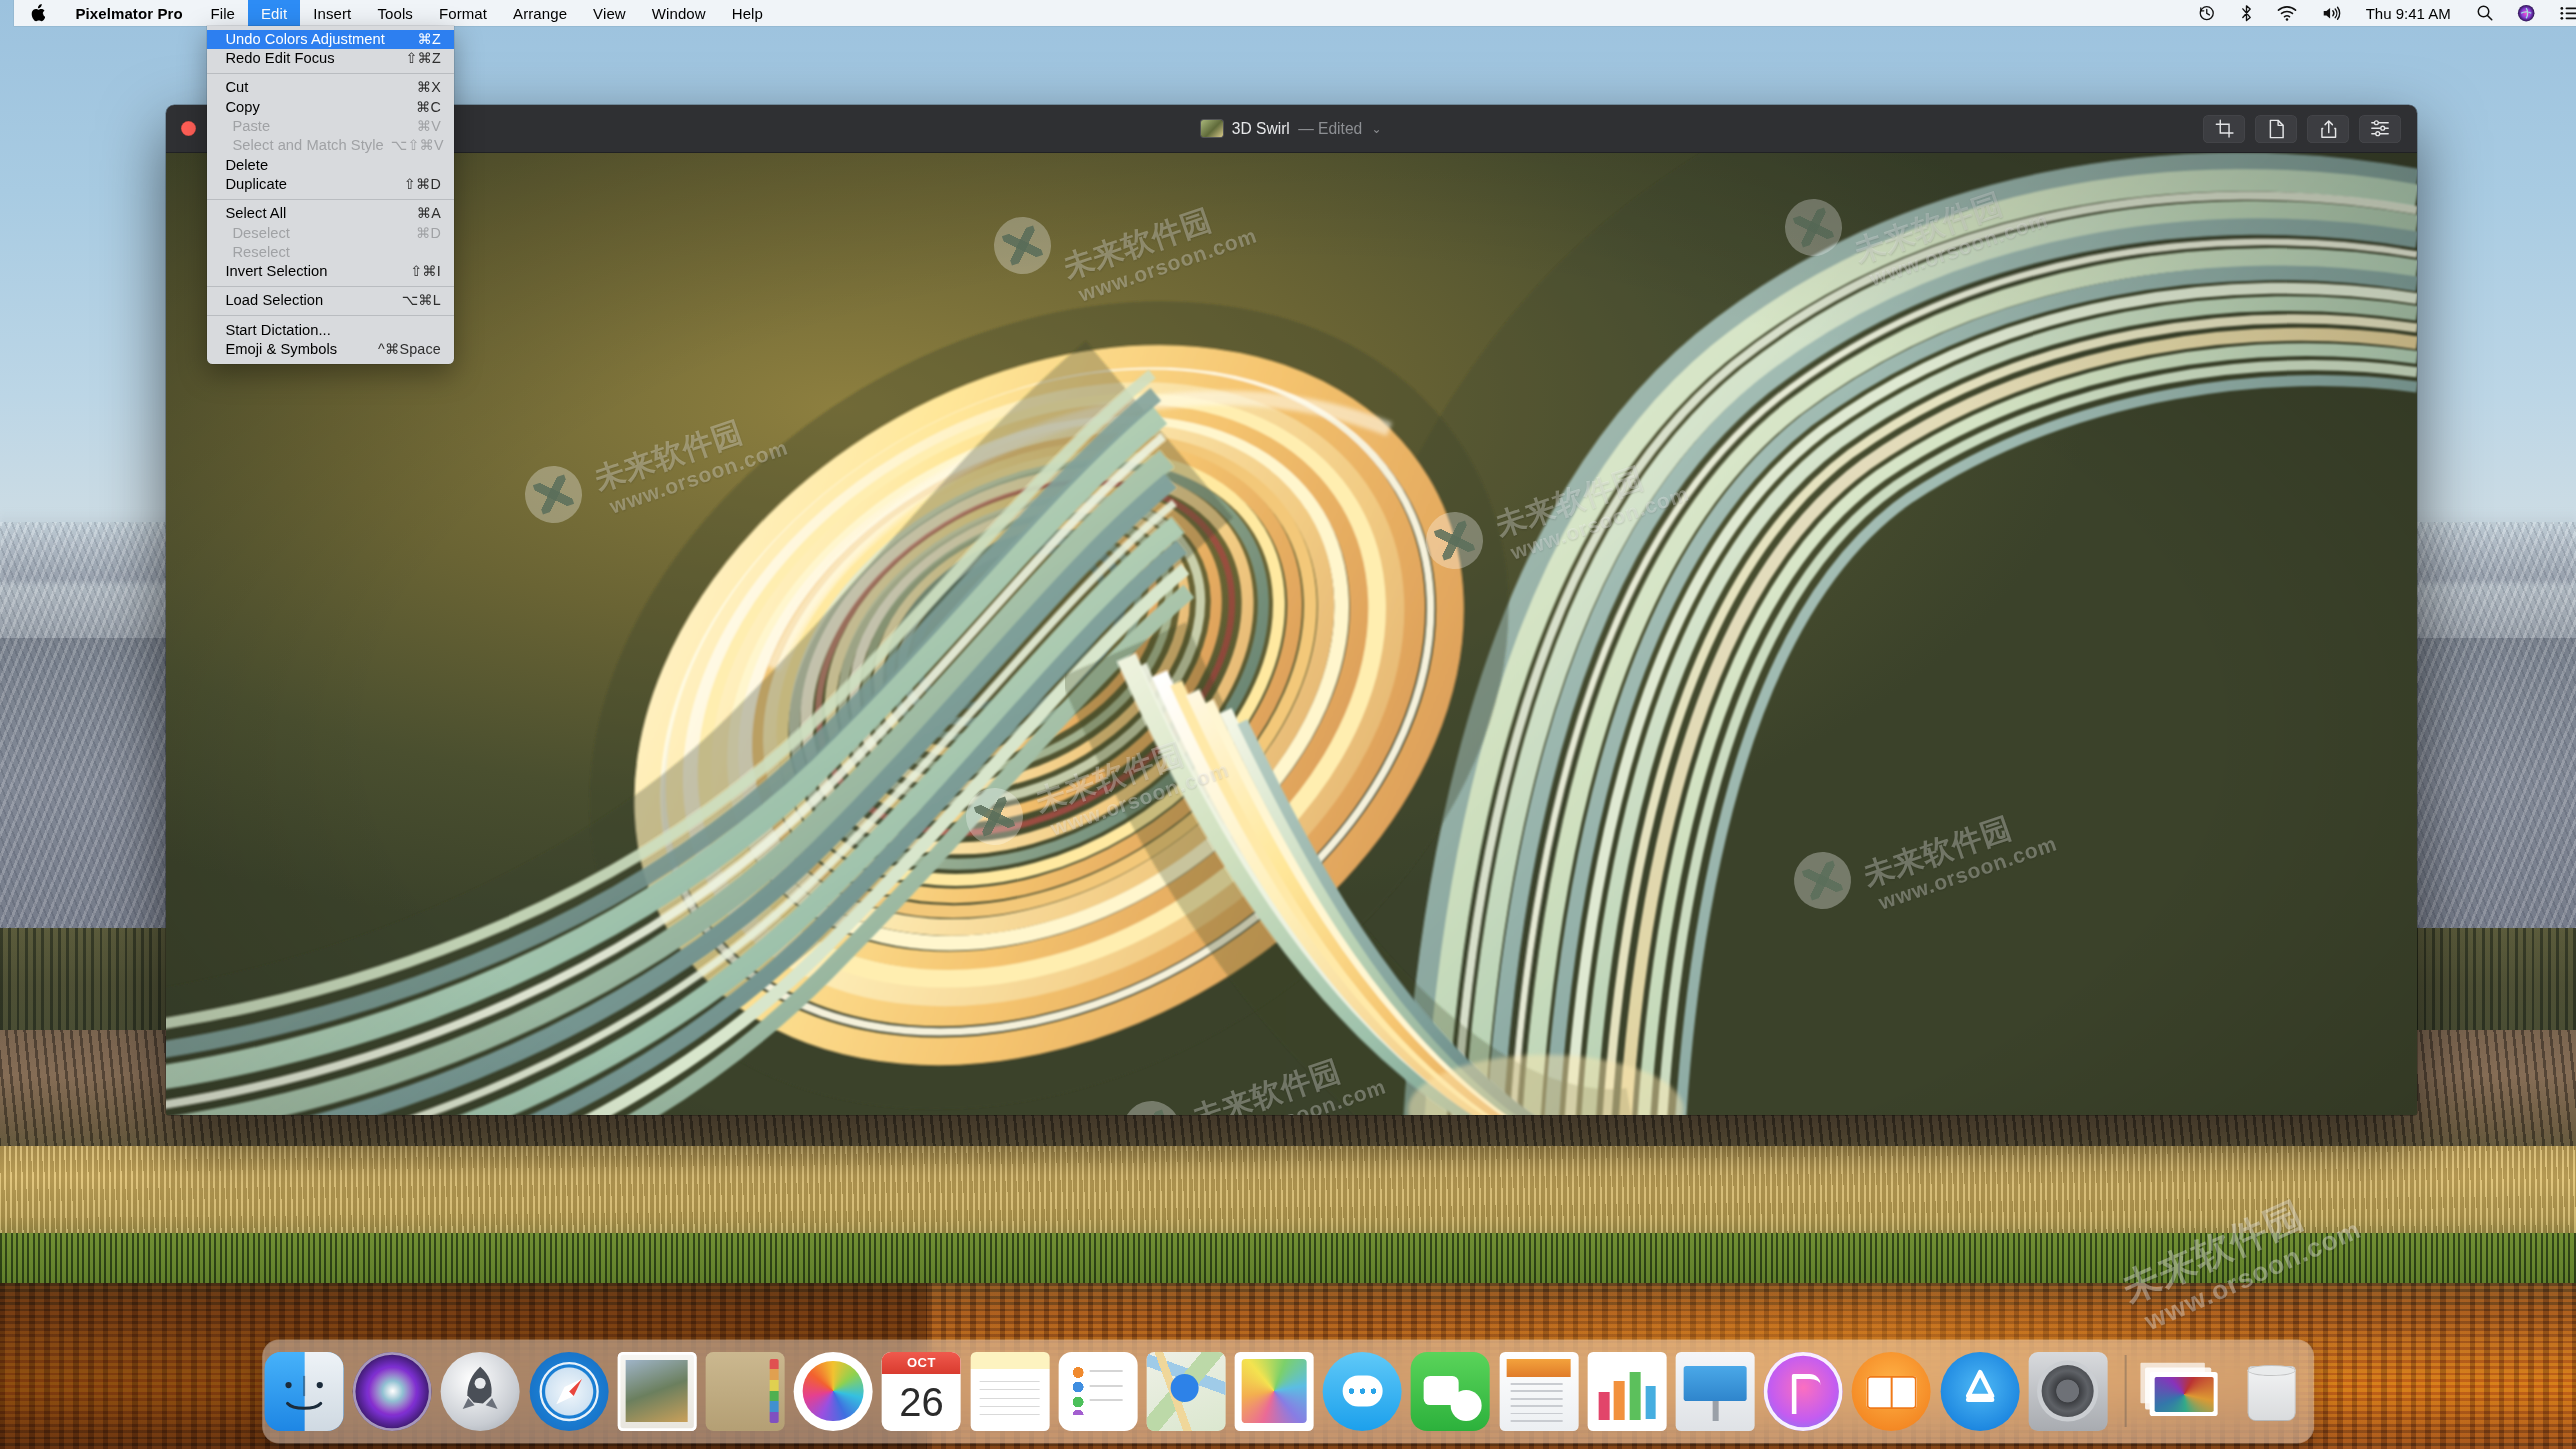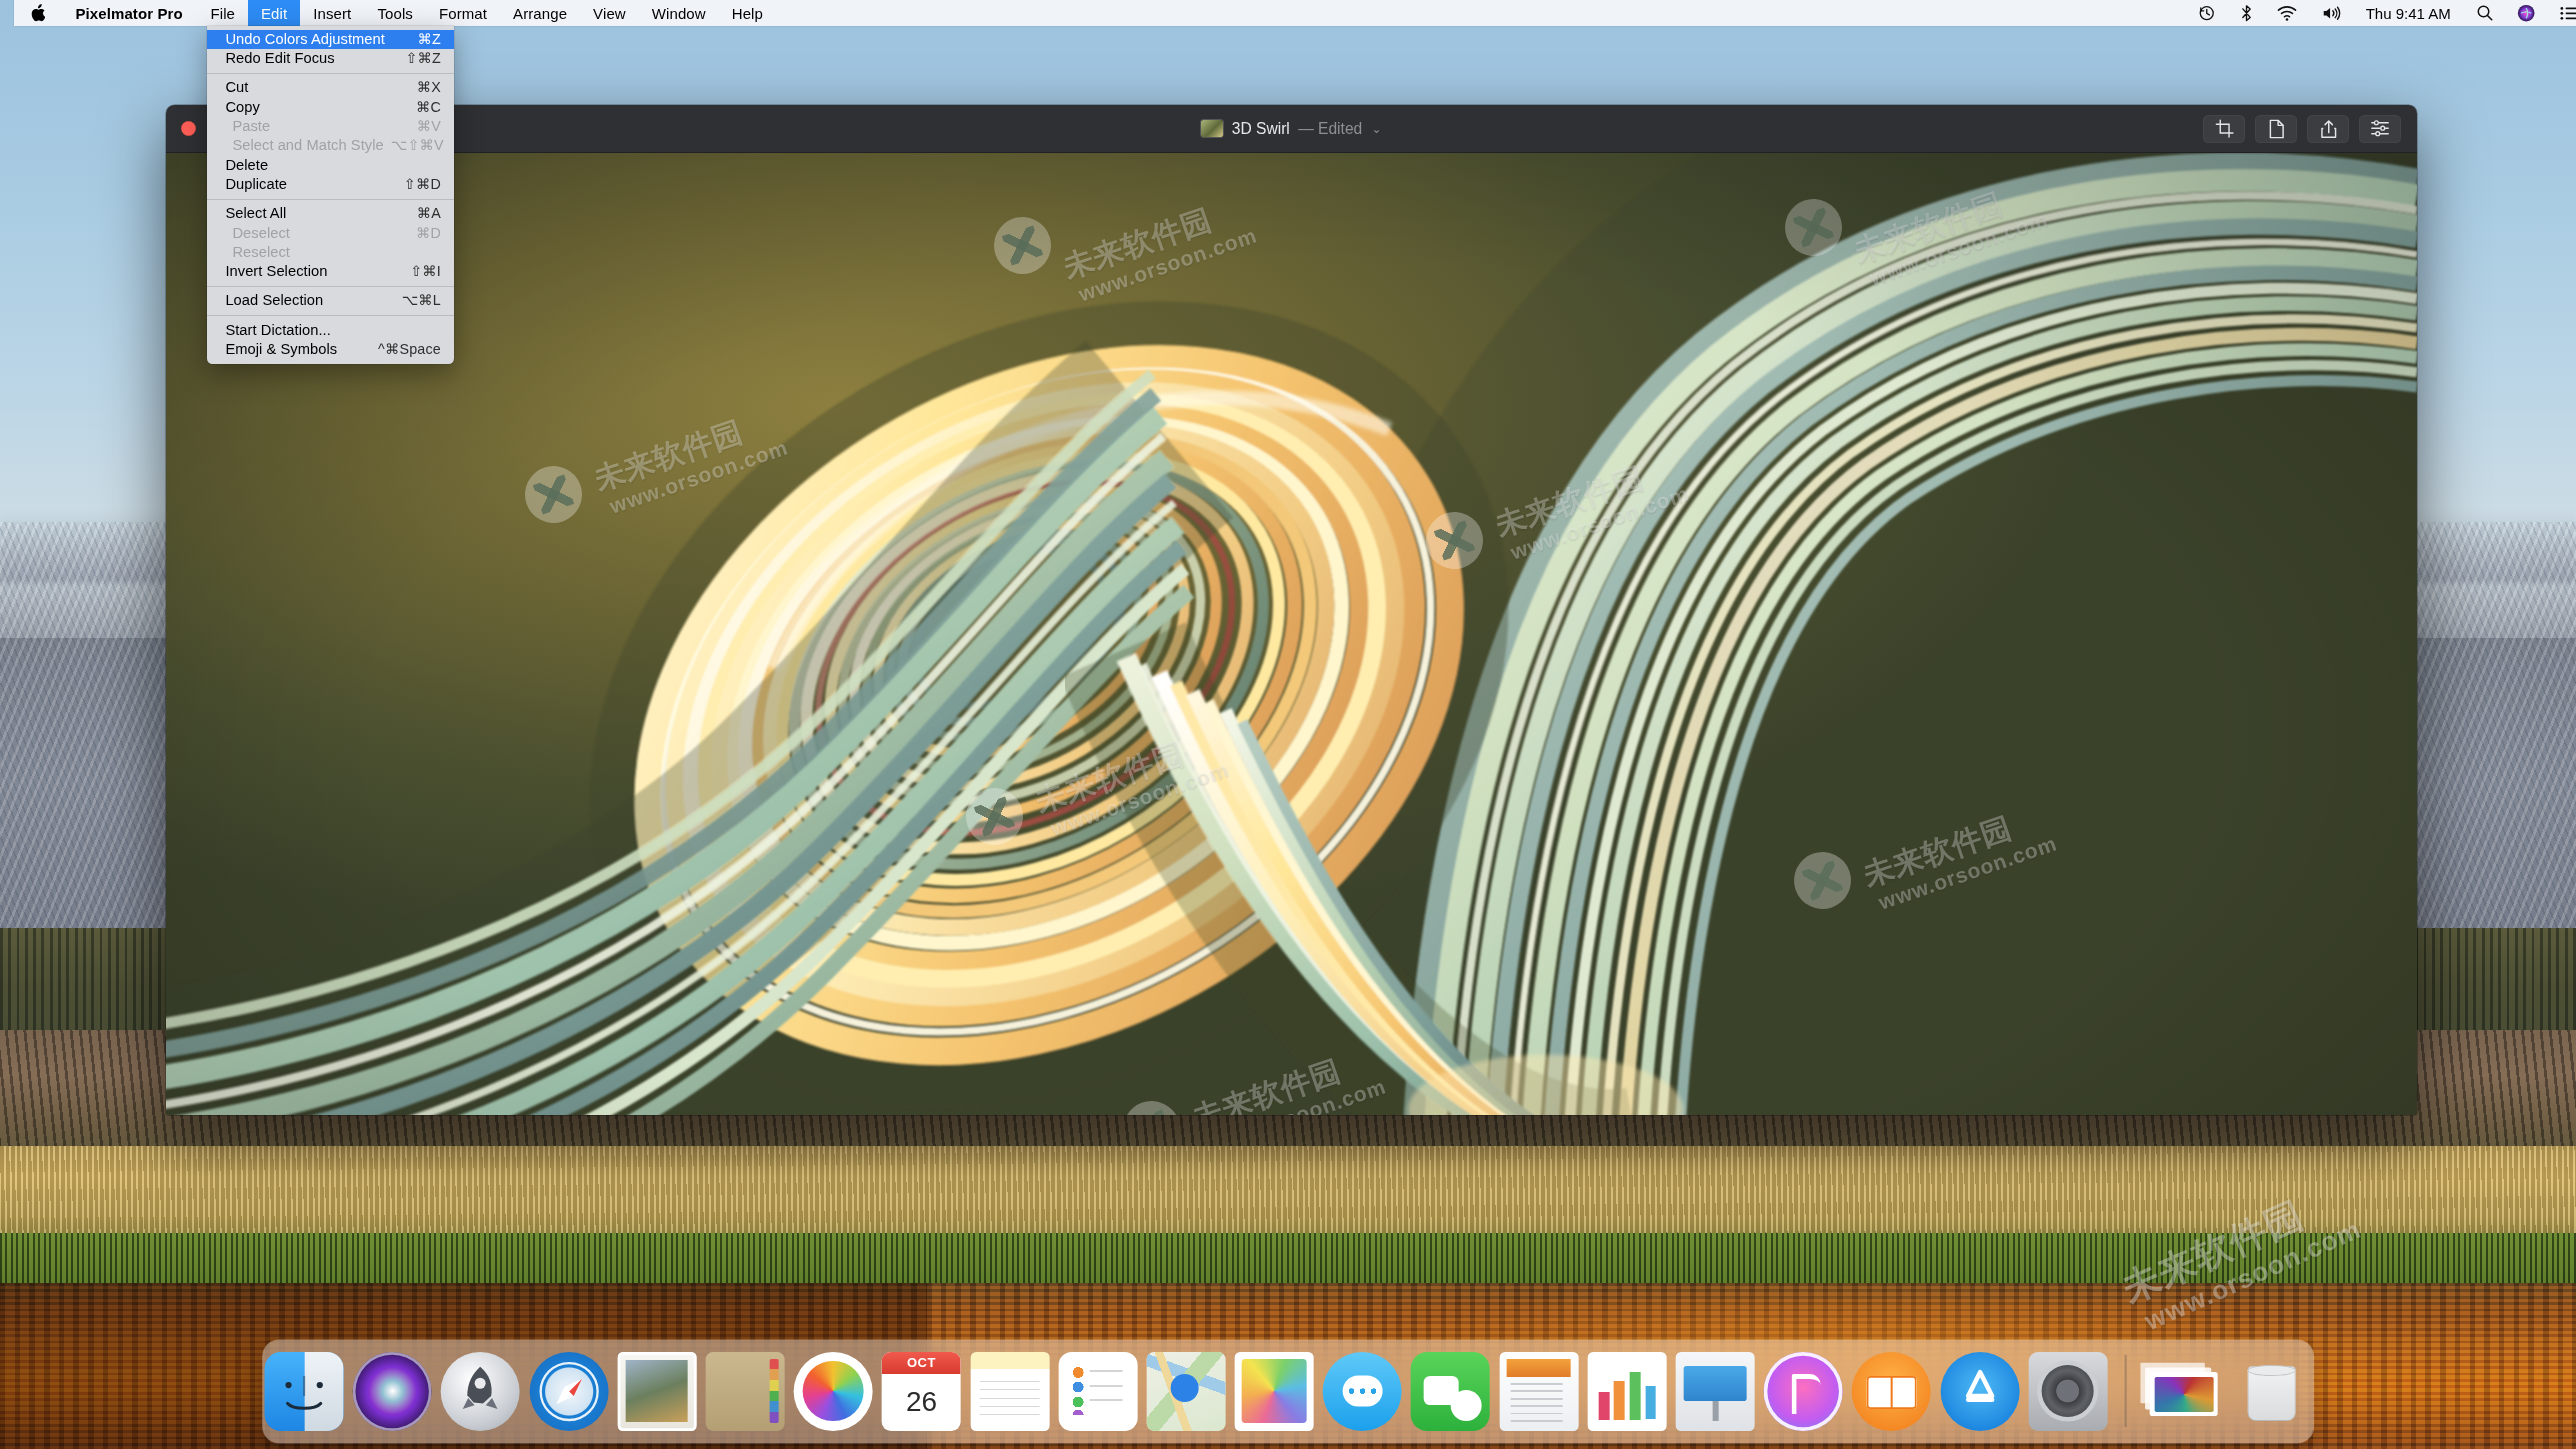--- a/index.html
+++ b/index.html
@@ -246,21 +246,21 @@
   .ic-safari{ background:radial-gradient(circle at 50% 50%, #f2f7fb 0%, #cfe2f2 42%, #1a7fd4 44%, #1769bd 100%); border-radius:50%; }
   .ic-mail{ background:linear-gradient(180deg,#f7f6f2,#e8e5dd); border-radius:5.5px; box-shadow:inset 0 0 0 2.8px #fff; overflow:hidden;}
   .ic-mail::after{content:"";position:absolute;inset:8.3px;background:linear-gradient(160deg,#9fb4c8,#6b7f5e 50%,#c9a05a);}
   .ic-contacts{ background:linear-gradient(180deg,#cbb88f,#b49f74); border-radius:7.4px; }
   .ic-contacts::after{content:"";position:absolute;right:5.5px;top:7.4px;width:9.2px;height:64px;background:linear-gradient(180deg,#e05050 0 16%,#e0a050 16% 33%,#e0d050 33% 50%,#50b050 50% 66%,#4090d0 66% 83%,#8050c0 83% 100%);border-radius:1.8px;}
   .ic-photos{ background:#fff; border-radius:50%; overflow:hidden;}
   .ic-photos::after{content:"";position:absolute;inset:9.2px;border-radius:50%;
     background:conic-gradient(#f2c230,#8fd14f,#35c0e0,#3f6fe0,#9b4fe0,#e5408f,#f2612f,#f2c230);}
   .ic-cal{ background:#fff; border-radius:9.2px; overflow:hidden; }
   .cal-top{position:absolute;left:0;top:0;width:100%;height:22px;background:linear-gradient(180deg,#f05a4d,#d93b2f);color:#fff;font-size:13px;display:flex;align-items:center;justify-content:center;font-weight:bold;letter-spacing:0.5px;}
-  .cal-day{position:absolute;left:0;top:22px;width:100%;height:57px;display:flex;align-items:center;justify-content:center;font-size:28px;color:#2b2b2b;}
+  .cal-day{position:absolute;left:0;top:22px;width:100%;height:57px;display:flex;align-items:center;justify-content:center;font-size:40px;color:#2b2b2b;}
   .ic-notes{ background:linear-gradient(180deg,#fdf3c0 0 22%, #ffffff 22% 100%); border-radius:5.5px; }
   .ic-notes::after{content:"";position:absolute;left:9.2px;right:9.2px;top:29px;height:39px;background:repeating-linear-gradient(180deg, #d9d9d9 0 0.9px, transparent 0.9px 8.3px);}
   .ic-rem{ background:#fff; border-radius:13px; }
   .ic-rem::after{content:"";position:absolute;left:14px;top:15.6px;width:11px;height:48px;background:
      radial-gradient(circle 5.5px at 5.5px 5.5px,#f08a2e 98%,transparent),
      radial-gradient(circle 5.5px at 5.5px 20px,#3f8ee0 98%,transparent),
      radial-gradient(circle 5.5px at 5.5px 35px,#4cc05a 98%,transparent),
      radial-gradient(circle 5.5px at 5.5px 48px,#a35fd0 98%,transparent);}
   .ic-rem::before{content:"";position:absolute;left:31px;top:18.4px;width:33px;height:44px;background:repeating-linear-gradient(180deg,#d5d5d5 0 1.8px,transparent 1.8px 14.7px);}
   .ic-maps{ background:linear-gradient(160deg,#eef0e6,#dbe7cf); border-radius:7.4px; overflow:hidden;}

